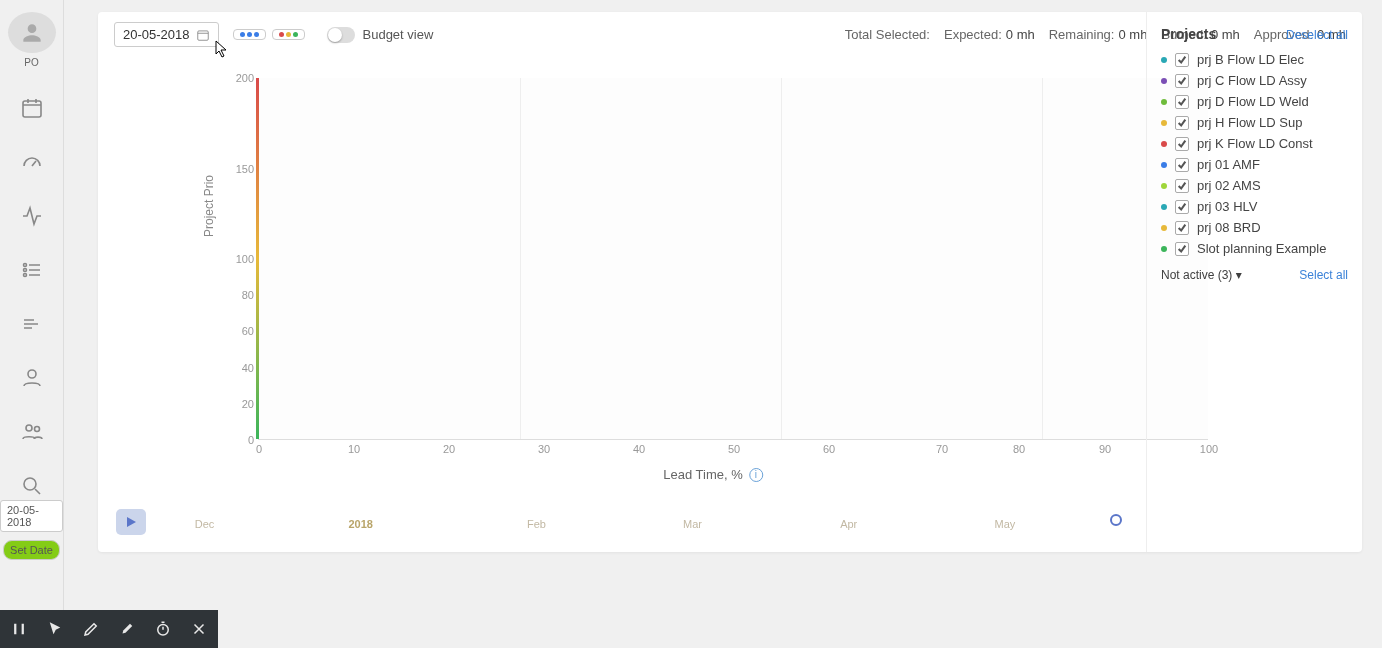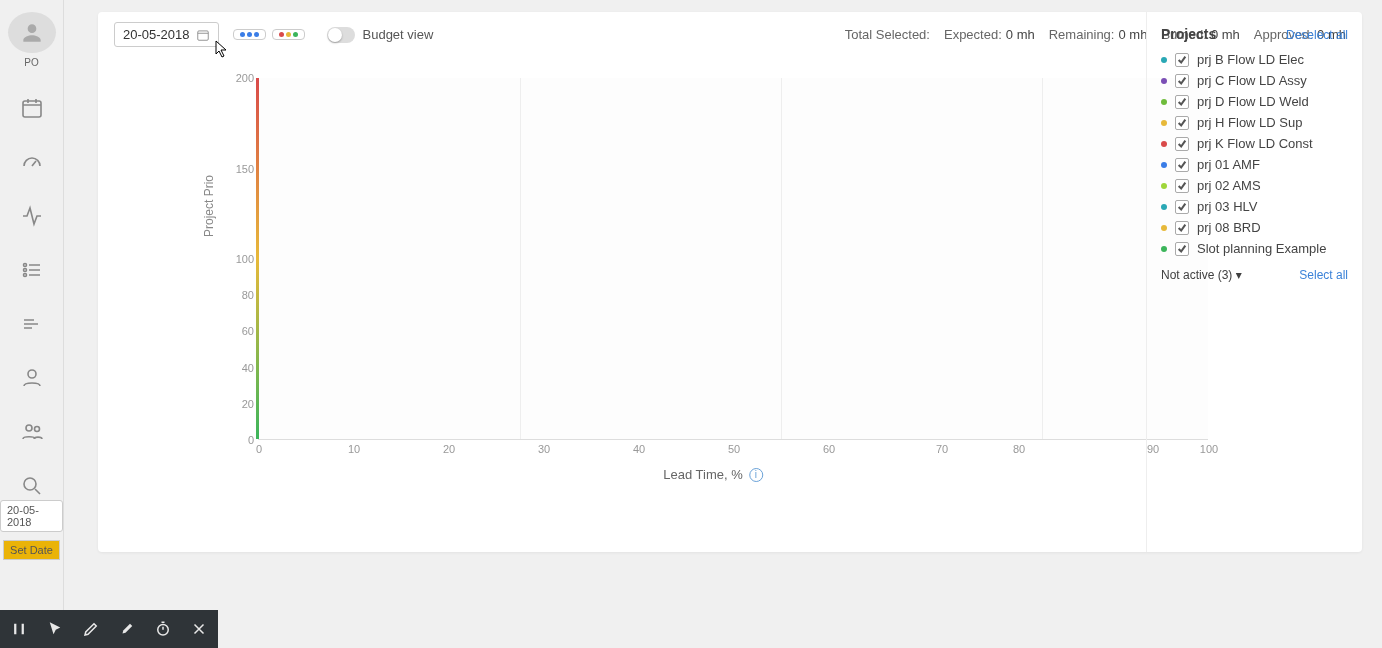--- a/index.html
+++ b/index.html
@@ -14,21 +14,21 @@
       width: 48px; height: 48px; border-radius: 50%; background: #ddd;
       display: flex; align-items: center; justify-content: center; color: #888;
     }
     .avatar svg { width: 26px; height: 26px; }
     .avatar-label { font-size: 10px; color: #666; margin-top: 4px; }
     .rail-icons { margin-top: 26px; display: flex; flex-direction: column; gap: 26px; align-items: center; }
     .rail-icon { width: 28px; height: 28px; color: #888; cursor: pointer; display:flex; align-items:center; justify-content:center;}
     .rail-icon svg { width: 24px; height: 24px; stroke: #888; fill: none; stroke-width: 1.6; }
     .rail-spacer { flex: 1; }
     .rail-date-pill { font-size: 11px; color: #555; border: 1px solid #ccc; border-radius: 3px; padding: 3px 6px; background: #fff; }
-    .rail-setdate { font-size: 11px; color: #555; border: 1px solid #ccc; border-radius: 0; padding: 3px 6px; background: #eab308; margin-top: 8px; cursor:pointer;}
+    .rail-setdate { font-size: 11px; color: #555; border: 1px solid #ccc; border-radius: 9px; padding: 3px 6px; background: #84cc16; margin-top: 8px; cursor:pointer;}
     .rail-exit { margin-top: 48px; margin-bottom: 16px; }
     
     .main-card {
       position: absolute; left: 98px; top: 12px; width: 1264px; height: 540px;
       background: #fff; border-radius: 4px; box-shadow: 0 1px 3px rgba(0,0,0,0.06);
     }
     
     .card-header {
       display: flex; align-items: center; padding: 10px 16px; gap: 14px;
       font-size: 13px; color: #555;
@@ -236,37 +236,53 @@
       <div class="vline" style="left:82.5%"></div>
     <div class="x-tick" style="left: 0px;">0</div>
         <div class="x-tick" style="left: 95px;">10</div>
         <div class="x-tick" style="left: 190px;">20</div>
         <div class="x-tick" style="left: 285px;">30</div>
         <div class="x-tick" style="left: 380px;">40</div>
         <div class="x-tick" style="left: 475px;">50</div>
         <div class="x-tick" style="left: 570px;">60</div>
         <div class="x-tick" style="left: 683px;">70</div>
         <div class="x-tick" style="left: 760px;">80</div>
-        <div class="x-tick" style="left: 894px; margin-top: 28px;">90</div>
+        <div class="x-tick" style="left: 846px; margin-top: 28px;">90</div>
         <div class="x-tick" style="left: 950px;">100</div>
       </div>
     <div class="xlabel">
       <span>Lead Time, %</span>
       <span class="info-icon">i</span>
     </div>
   <div class="y-tick" style="top: 372px;">0</div>
       <div class="y-tick" style="top: 335.8px;">20</div>
       <div class="y-tick" style="top: 299.6px;">40</div>
       <div class="y-tick" style="top: 263.4px;">60</div>
       <div class="y-tick" style="top: 227.2px;">80</div>
       <div class="y-tick" style="top: 191px;">100</div>
       <div class="y-tick" style="top: 100.5px;">150</div>
       <div class="y-tick" style="top: 10px;">200</div>
     </div>
 
+  <div class="timeline">
+    <div class="play-btn">
+        <svg viewBox="0 0 12 12">
+          <path d="M2 1v10l9-5z"></path>
+        </svg>
+      </div>
+    <div class="tl-track">
+      <div class="tl-endmark"></div>
+    <div class="tl-label" style="left: 6%;">Dec</div>
+        <div class="tl-label tl-year" style="left: 22%;">2018</div>
+        <div class="tl-label" style="left: 40%;">Feb</div>
+        <div class="tl-label" style="left: 56%;">Mar</div>
+        <div class="tl-label" style="left: 72%;">Apr</div>
+        <div class="tl-label" style="left: 88%;">May</div>
+      </div>
+  </div>
 
   <div class="right-panel">
     <div class="rp-head">
       <div class="rp-title">Projects</div>
       <div class="rp-link">Deselect all</div>
     </div>
     <div class="proj-list">
         <div class="proj-item">
     <span class="proj-dot" style="background:#2aa8b5"></span>
     <span class="proj-check">

